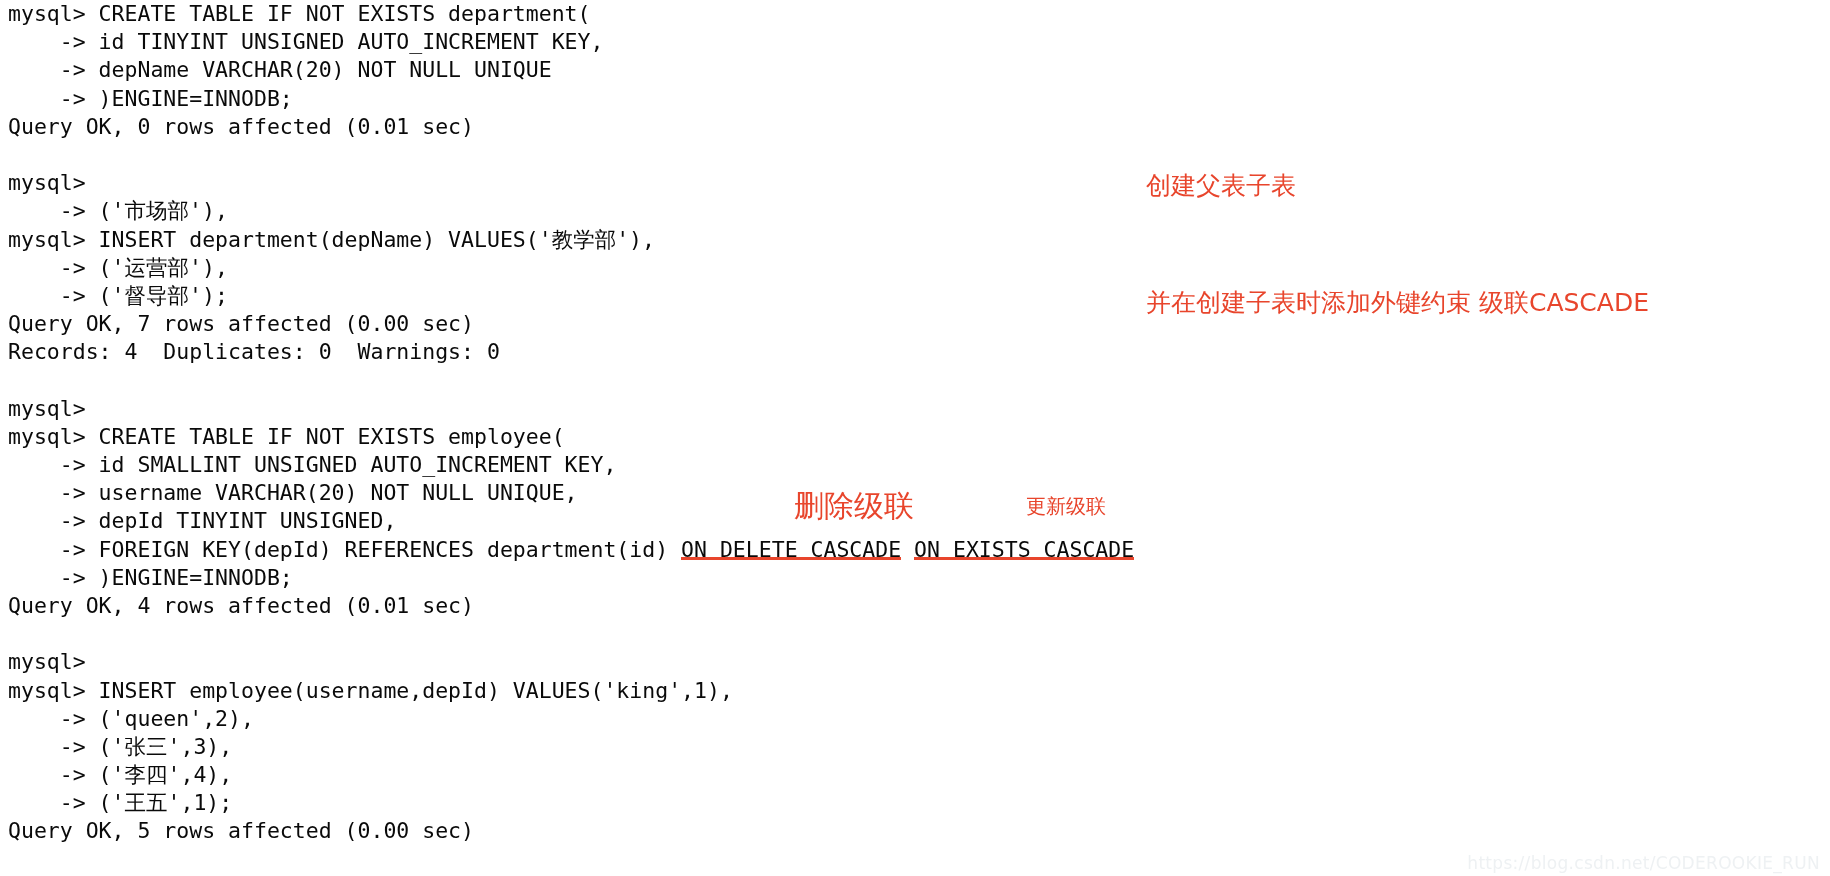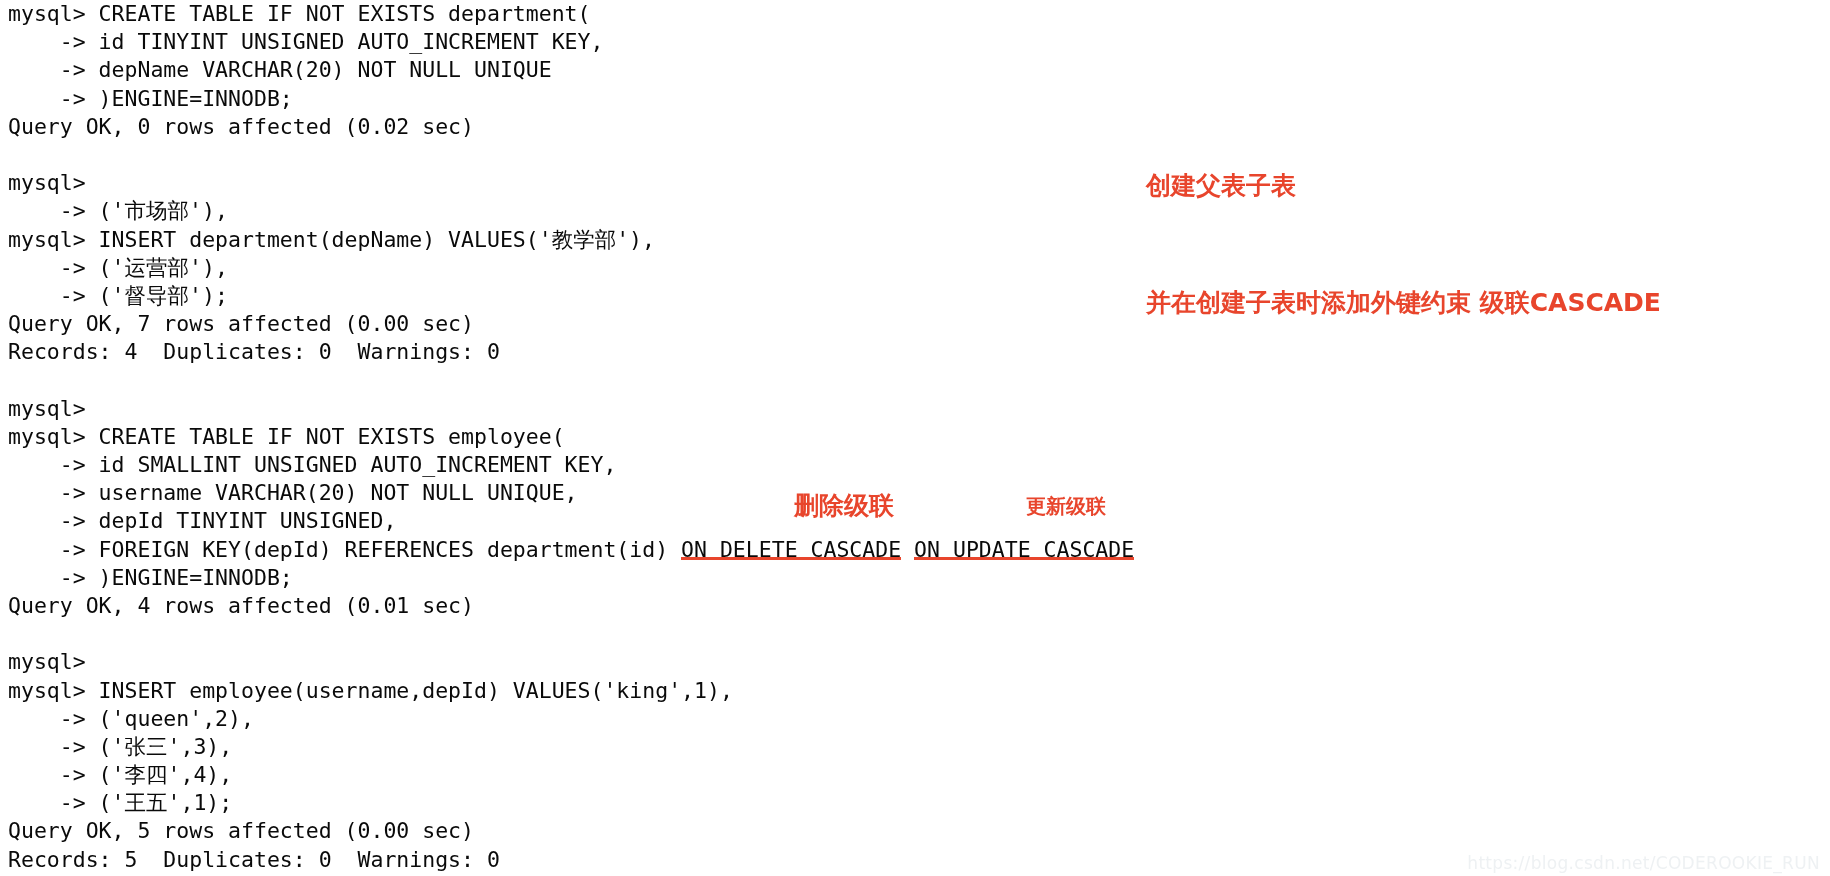--- a/index.html
+++ b/index.html
@@ -51,35 +51,35 @@
     bottom: 2px;
     height: 3px;
     background: #e8452c;
   }
 
   
   .annotation {
     position: absolute;
     color: #e8452c;
     font-family: "DejaVu Sans", "Liberation Sans", sans-serif;
-    font-weight: 700;
+    font-weight: 400;
     white-space: pre;
   }
   #ann-create {
     left: 1146px;
     top: 88px;
     font-size: 25px;
     line-height: 39px;
   }
   #ann-create .ann-line { display: block; }
 
   #ann-delete {
     left: 794px;
     top: 490px;
-    font-size: 25px;
+    font-size: 30px;
     line-height: 32px;
   }
   #ann-update {
     left: 1026px;
     top: 490px;
     font-size: 20px;
     line-height: 32px;
   }
 
   #watermark {
@@ -94,47 +94,46 @@
   }
 </style>
 </head>
 <body>
 
 <div id="terminal">
     <div class="line">mysql&gt; CREATE TABLE IF NOT EXISTS department(</div>
     <div class="line">    -&gt; id TINYINT UNSIGNED AUTO_INCREMENT KEY,</div>
     <div class="line">    -&gt; depName VARCHAR(20) NOT NULL UNIQUE</div>
     <div class="line">    -&gt; )ENGINE=INNODB;</div>
-    <div class="line">Query OK, 0 rows affected (0.02 sec)</div>
+    <div class="line">Query OK, 0 rows affected (0.01 sec)</div>
     <div class="line blank"> </div>
     <div class="line">mysql&gt;</div>
     <div class="line">    -&gt; ('市场部'),</div>
     <div class="line">mysql&gt; INSERT department(depName) VALUES('教学部'),</div>
     <div class="line">    -&gt; ('运营部'),</div>
     <div class="line">    -&gt; ('督导部');</div>
     <div class="line">Query OK, 7 rows affected (0.00 sec)</div>
     <div class="line">Records: 4  Duplicates: 0  Warnings: 0</div>
     <div class="line blank"> </div>
     <div class="line">mysql&gt;</div>
     <div class="line">mysql&gt; CREATE TABLE IF NOT EXISTS employee(</div>
     <div class="line">    -&gt; id SMALLINT UNSIGNED AUTO_INCREMENT KEY,</div>
     <div class="line">    -&gt; username VARCHAR(20) NOT NULL UNIQUE,</div>
     <div class="line">    -&gt; depId TINYINT UNSIGNED,</div>
-    <div class="line"><span class="seg">    -&gt; FOREIGN KEY(depId) REFERENCES department(id) </span><span class="seg underlined">ON DELETE CASCADE</span><span class="seg"> </span><span class="seg underlined">ON UPDATE CASCADE</span></div>
+    <div class="line"><span class="seg">    -&gt; FOREIGN KEY(depId) REFERENCES department(id) </span><span class="seg underlined">ON DELETE CASCADE</span><span class="seg"> </span><span class="seg underlined">ON EXISTS CASCADE</span></div>
     <div class="line">    -&gt; )ENGINE=INNODB;</div>
     <div class="line">Query OK, 4 rows affected (0.01 sec)</div>
     <div class="line blank"> </div>
     <div class="line">mysql&gt;</div>
     <div class="line">mysql&gt; INSERT employee(username,depId) VALUES('king',1),</div>
     <div class="line">    -&gt; ('queen',2),</div>
     <div class="line">    -&gt; ('张三',3),</div>
     <div class="line">    -&gt; ('李四',4),</div>
     <div class="line">    -&gt; ('王五',1);</div>
     <div class="line">Query OK, 5 rows affected (0.00 sec)</div>
-    <div class="line">Records: 5  Duplicates: 0  Warnings: 0</div>
   </div>
 
 <div class="annotation" id="ann-create">
   <span class="ann-line">创建父表子表</span>
   <span class="ann-line">并在创建子表时添加外键约束 级联CASCADE</span>
 </div>
 
 <div class="annotation" id="ann-delete">删除级联</div>
 
 <div class="annotation" id="ann-update">更新级联</div>

